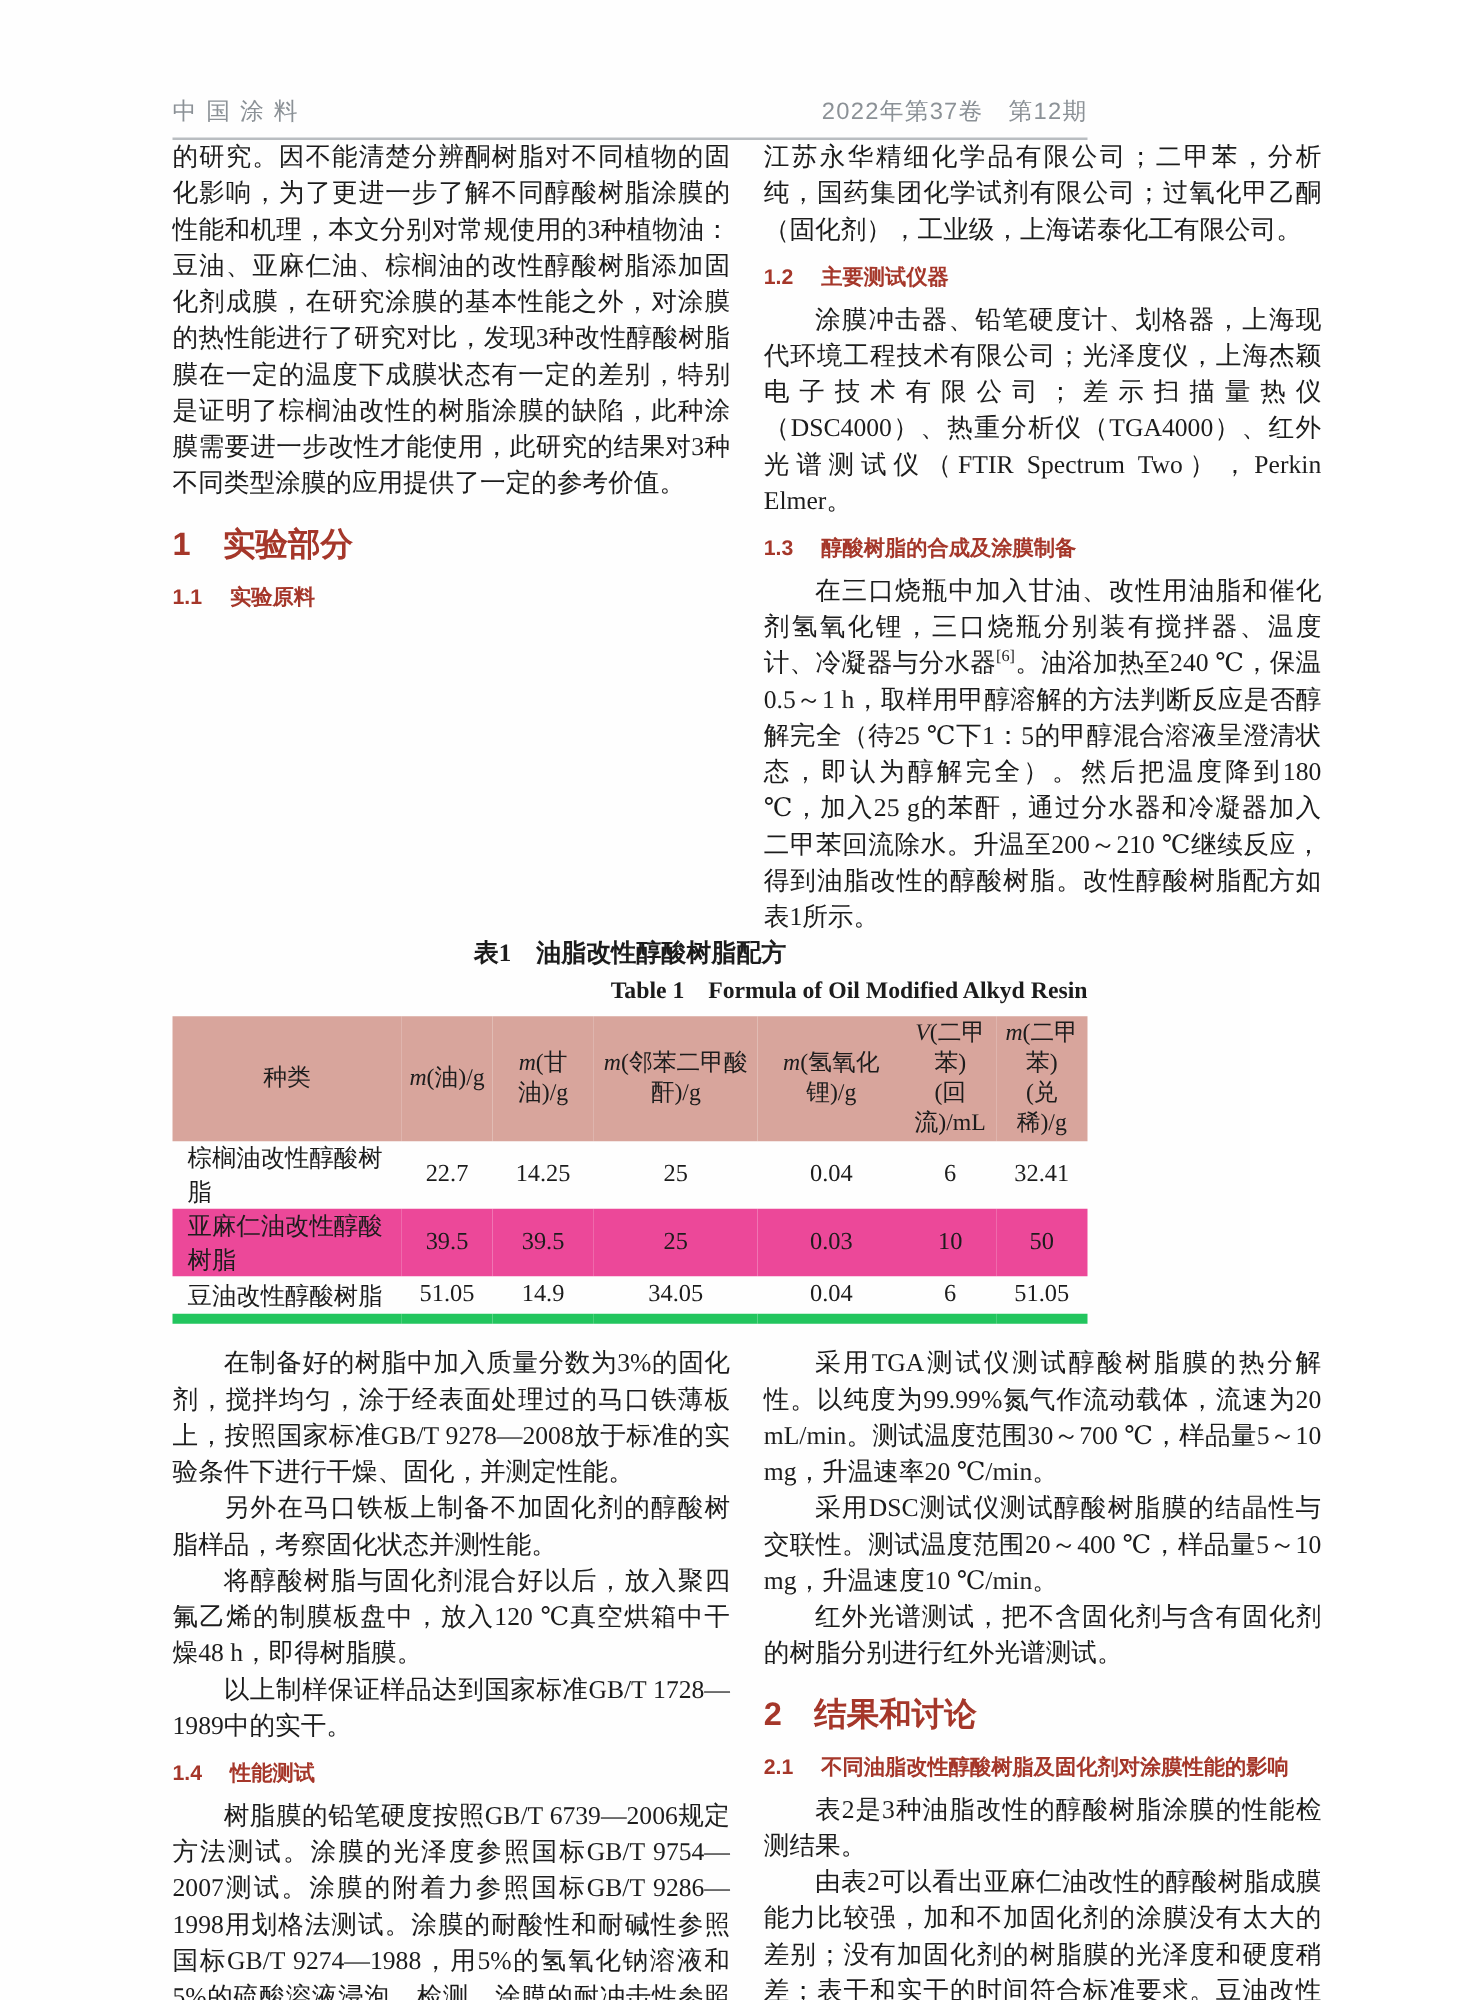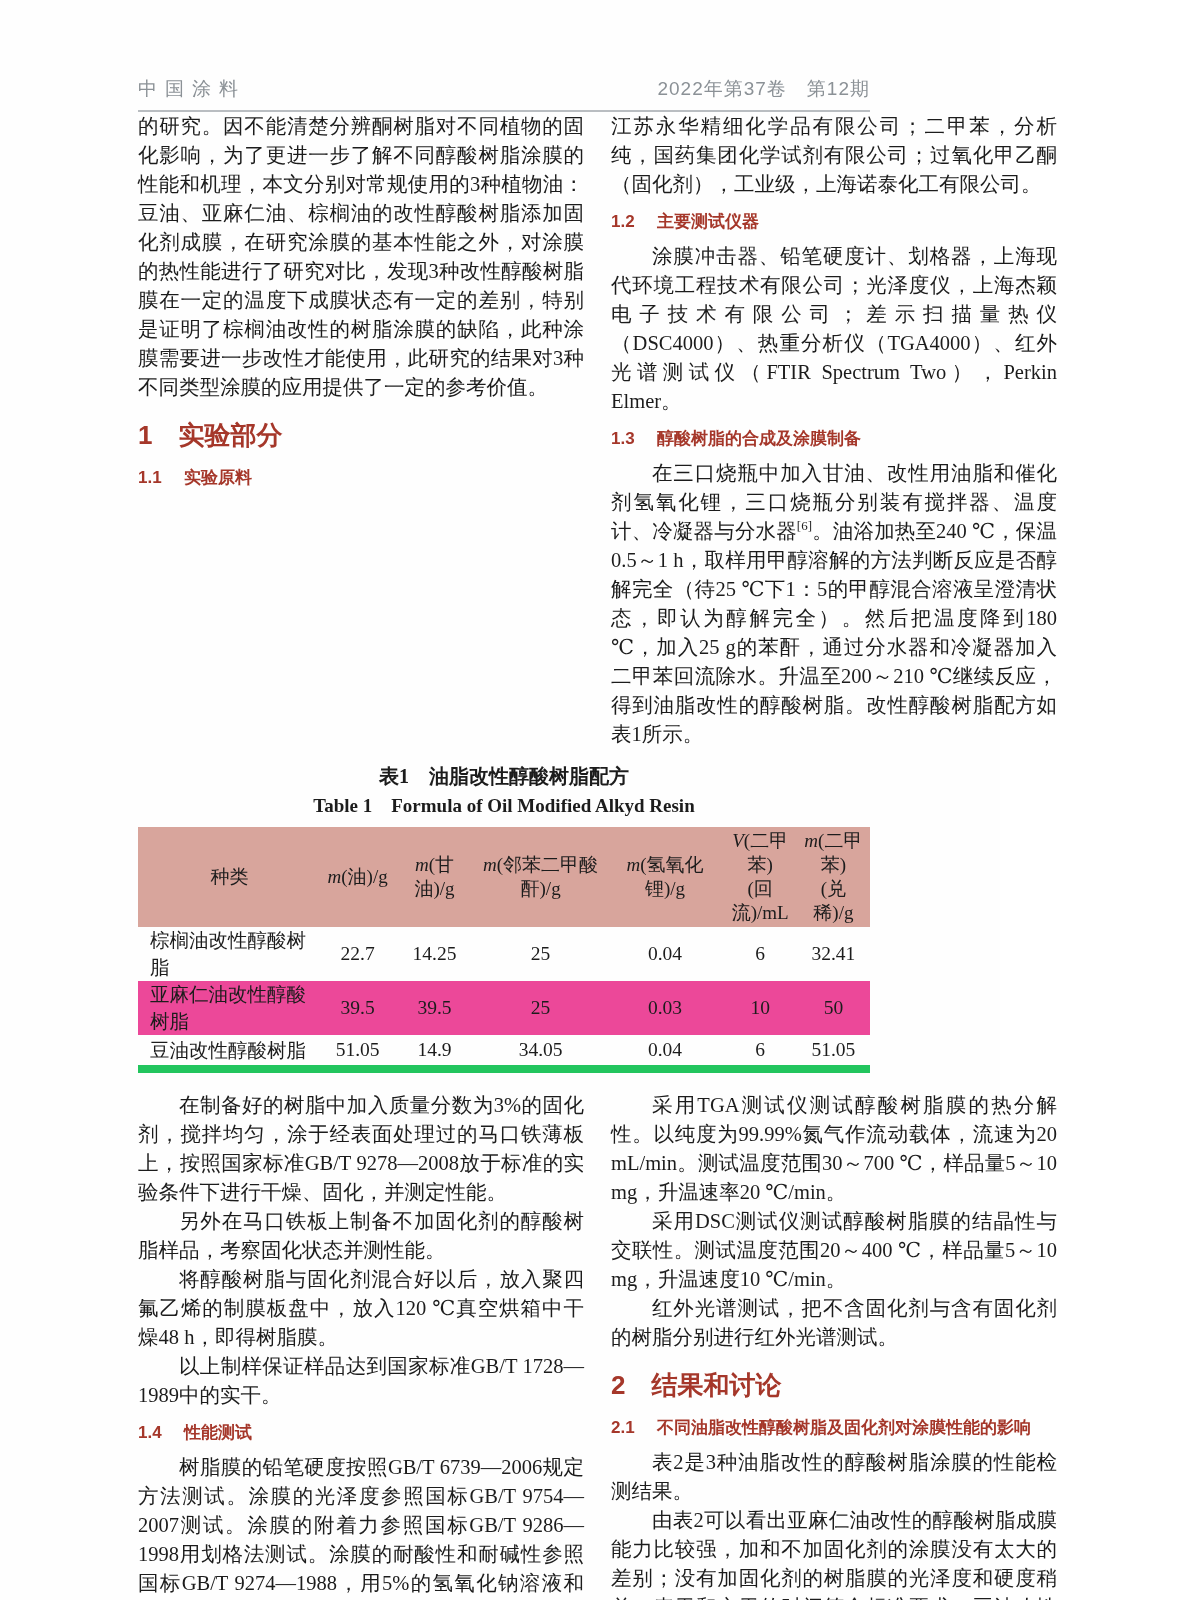--- a/index.html
+++ b/index.html
@@ -40,24 +40,24 @@
   .h1 .num{ margin-right:26px; }
   .h2{
     font-family:"Liberation Sans","DejaVu Sans",sans-serif;
     font-weight:bold; color:#a5372a; font-size:17px; line-height:29px;
     margin:8px 0 6px 0; display:flex;
   }
   .h2 .num{ flex:0 0 46px; }
   .h2 .txt{ flex:1; text-align:justify; }
 
   
-  .tbl-block{ margin-top:14px; }
+  .tbl-block{ }
   .tbl-title-cn{ text-align:center; font-weight:bold; font-size:20px;
     font-family:"Liberation Serif","DejaVu Serif",serif; }
-  .tbl-title-en{ text-align:center; font-weight:bold; font-size:19px; margin-top:3px; }
+  .tbl-title-en{ text-align:right; font-weight:bold; font-size:19px; margin-top:3px; }
   table{ width:100%; border-collapse:collapse; margin-top:8px; border-bottom:8px solid #22c55e; }
   thead tr{ background:#d8a59c; }
   th{ font-weight:normal; font-size:19px; height:54px; text-align:center;
       padding:2px 4px; line-height:24px; vertical-align:middle; }
   tbody td{ font-size:19.5px; height:34px; text-align:center; padding:0 4px; vertical-align:middle; }
   tbody td.name-cell{ text-align:left; padding-left:12px; }
   tbody tr.alt{ background:#ec4899; }
   .sym{ font-style:italic; font-family:"Liberation Serif","DejaVu Serif",serif; }
   col.c0{ width:25%; } col.c1{ width:10%; } col.c2{ width:11%; } col.c3{ width:18%; }
   col.c4{ width:16%; } col.c5{ width:10%; } col.c6{ width:10%; }

